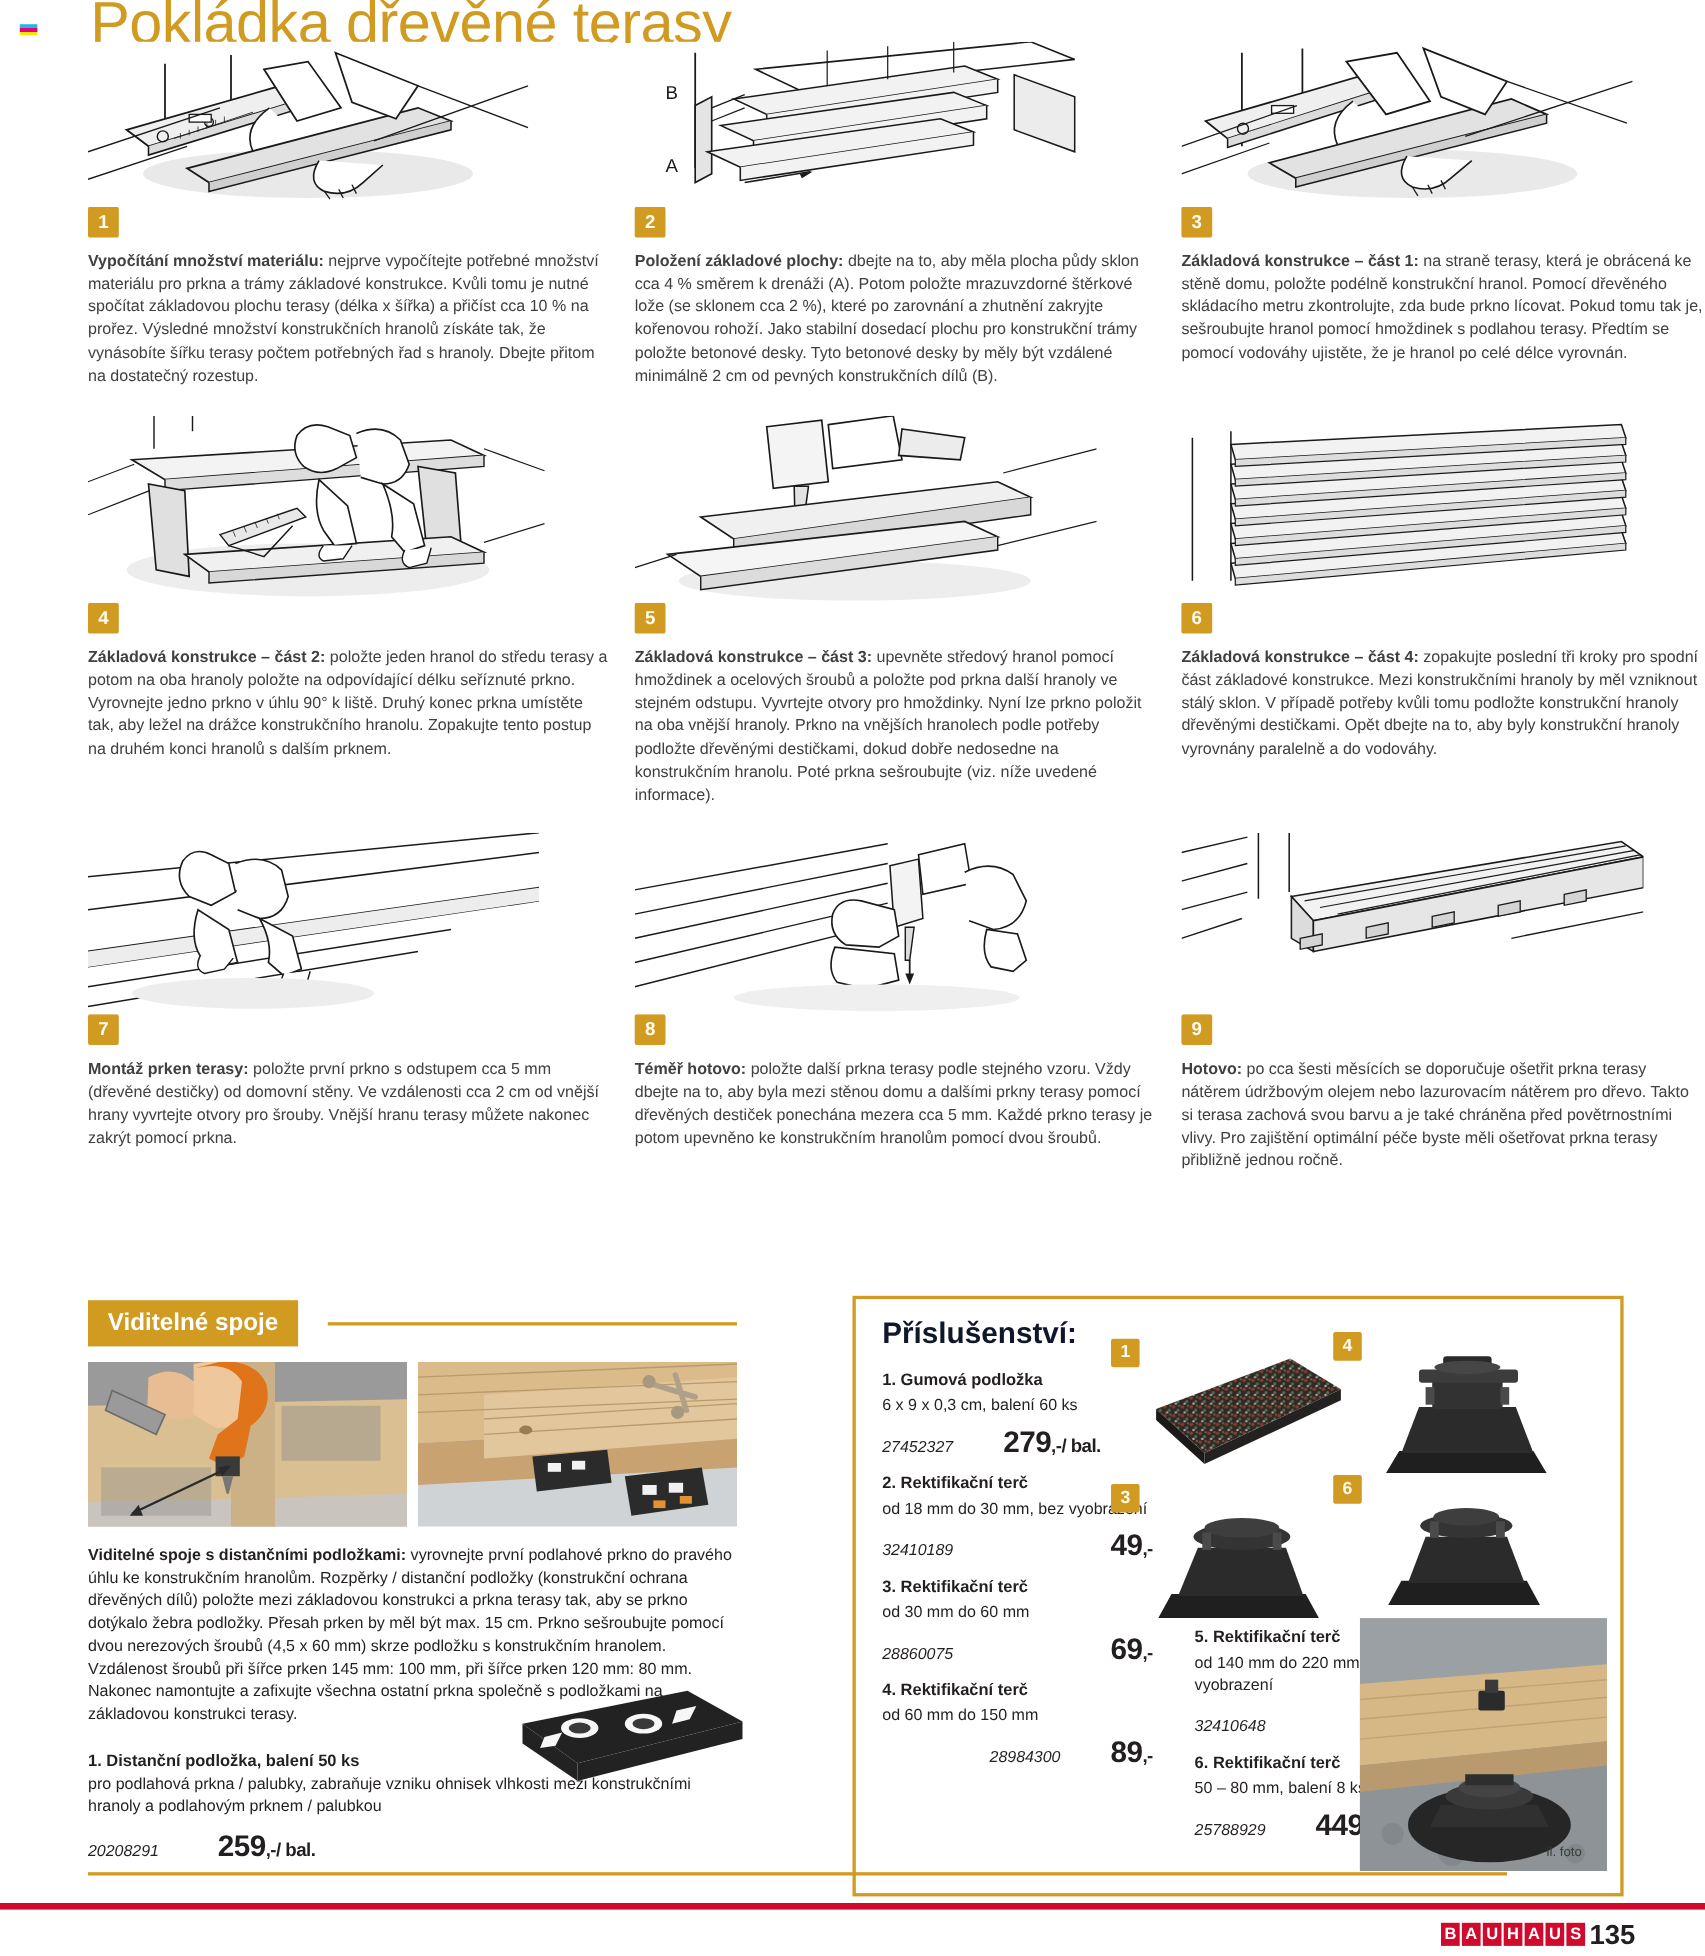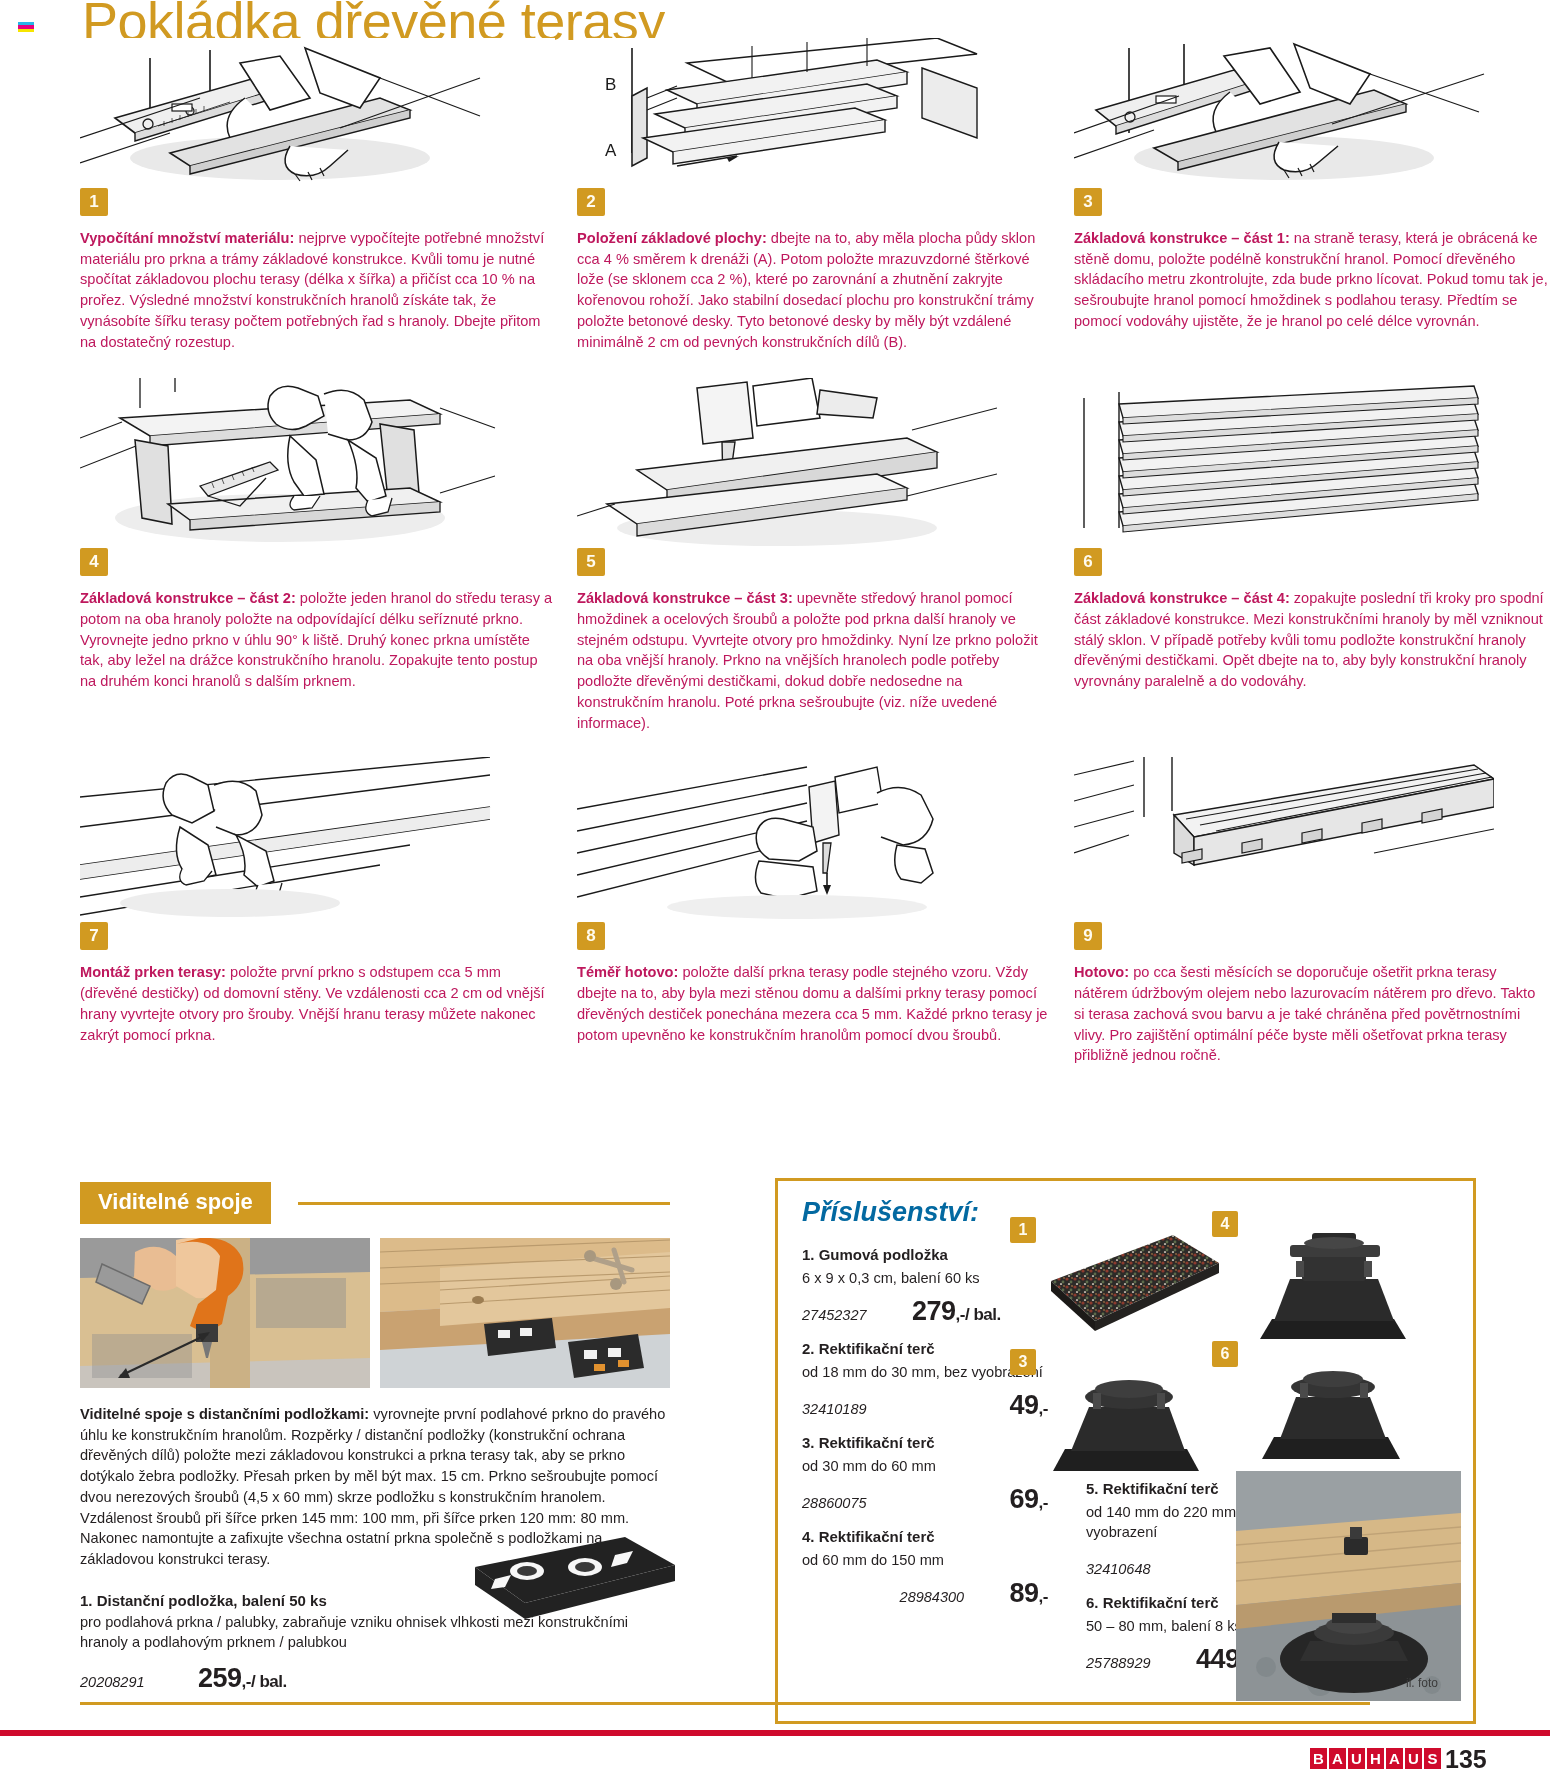--- a/index.html
+++ b/index.html
@@ -25,21 +25,21 @@
   .step.c1{margin-left:80px;}
   .step.c2{margin-left:22px;}
   .step.c3{margin-left:22px;}
 
   .art{position:relative;overflow:hidden;background:#fff;}
   .badge{
     width:28px;height:28px;background:#d19a21;color:#fffbee;font-weight:700;
     font-size:17px;display:flex;align-items:center;justify-content:center;
     border-radius:2px;margin:0 0 12px 0;
   }
-  .step p{margin:0;font-size:14.6px;line-height:1.42;color:#be185d;}
+  .step p{margin:0;font-size:14.6px;line-height:1.42;color:#404040;}
   .step p b{font-weight:700;}
 
   
   svg.art-svg{display:block;}
 
   
   .visible-joints{position:absolute;left:80px;top:1182px;width:590px;}
   .vj-head{display:flex;align-items:center;gap:21px;}
   .vj-title{
     background:#d19a21;color:#ffffff;font-size:22px;font-weight:700;
@@ -54,21 +54,21 @@
   .vj-prod .pdesc{font-size:14.6px;line-height:1.42;margin-top:3px;}
   .priceline{display:flex;align-items:baseline;margin-top:10px;}
   .artnr{font-style:italic;font-size:14.5px;width:118px;}
   .price{font-size:27px;font-weight:700;letter-spacing:-.5px;}
   .price .cur{font-size:17px;font-weight:700;}
   .price .per{font-size:17px;font-weight:700;}
 
   
   .acc{position:absolute;left:775px;top:1178px;width:695px;height:540px;
        border:3px solid #d19a21;background:#fff;}
-  .acc-title{position:absolute;left:24px;top:16px;font-size:27px;font-weight:700;color:#0369a1;font-style:italic;}
+  .acc-title{position:absolute;left:24px;top:16px;font-size:27px;font-weight:700;color:#0f172a;}
   .acc-col{position:absolute;font-size:14.6px;line-height:1.38;}
   .acc-col .iname{font-weight:700;font-size:15px;}
   .acc-col .idesc{margin-top:2px;}
   .acc-row{display:flex;align-items:baseline;margin-top:5px;margin-bottom:9px;}
   .acc-row .artnr{width:110px;}
   .acc-left{left:24px;top:64px;width:250px;}
   .acc-badge{position:absolute;width:26px;height:26px;background:#d19a21;color:#fffbee;
     font-weight:700;font-size:16px;display:flex;align-items:center;justify-content:center;border-radius:2px;}
   .acc-img{position:absolute;overflow:hidden;}
 

